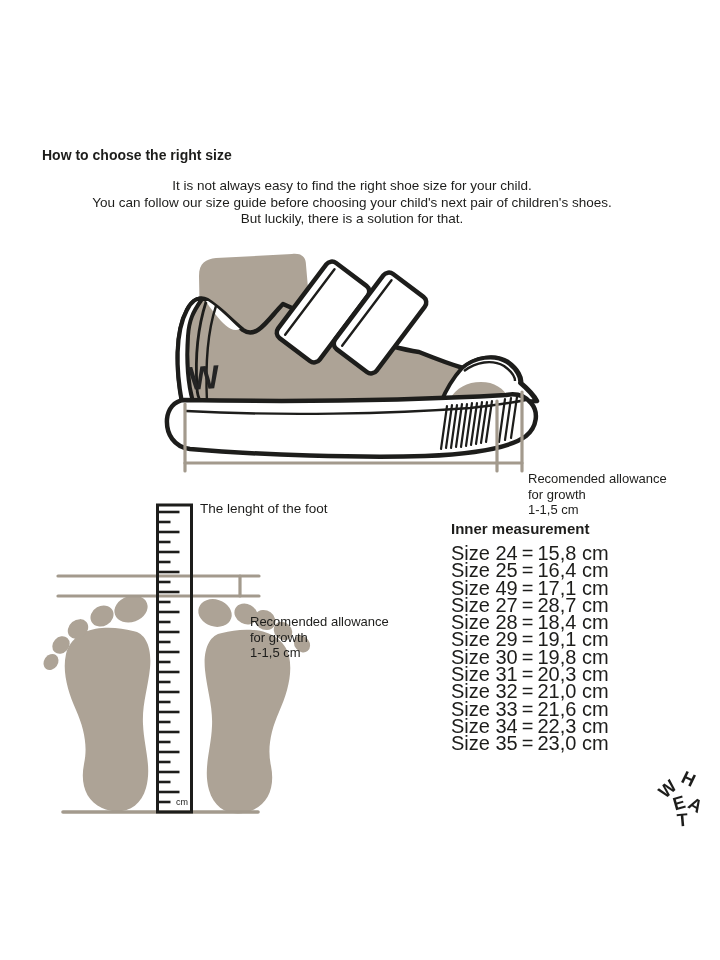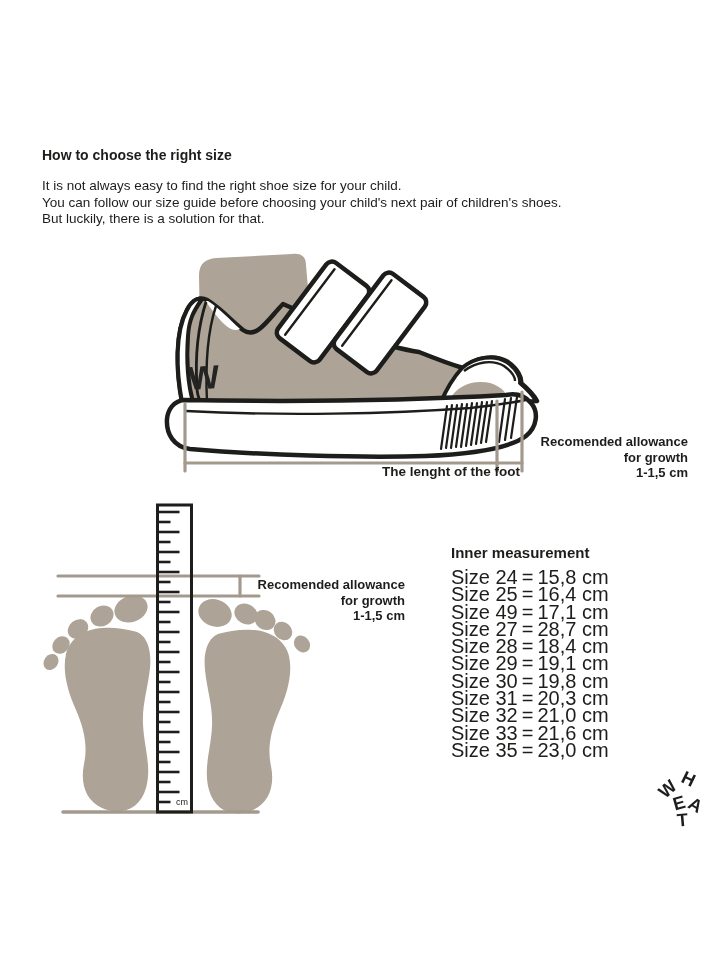--- a/index.html
+++ b/index.html
@@ -7,29 +7,29 @@
   }
   html,body{margin:0;padding:0;background:#fff;}
   .page{
     position:relative;width:720px;height:960px;background:var(--paper);
     font-family:"Liberation Sans",sans-serif;color:var(--ink);overflow:hidden;padding-left:16px;
   }
   .abs{position:absolute;}
   
   .intro{left:42px;top:146px;width:620px;}
   .intro h1{font-size:14px;line-height:18px;margin:0 0 14px 0;font-weight:bold;}
-  .intro .pline{font-size:13.5px;line-height:16.5px;}
-  
-  .lbl{font-weight:bold;text-align:right;}
+  .intro .pline{font-size:13.5px;line-height:16.5px;text-align:center;}
+  
+  .lbl{font-weight:normal;text-align:left;margin-top:37px;}
   .foot-length{left:200px;top:464px;width:320px;font-size:13.5px;}
   .growth-note-shoe{left:528px;top:434px;width:160px;font-size:13px;line-height:15.5px;}
   .growth-note-feet{left:250px;top:577px;width:155px;font-size:13px;line-height:15.5px;}
   
   .size-chart{left:451px;top:520px;width:220px;}
-  .size-chart .sc-head{font-size:15px;font-weight:bold;line-height:18px;margin-bottom:7px;margin-top:24px;}
+  .size-chart .sc-head{font-size:15px;font-weight:bold;line-height:18px;margin-bottom:7px;}
   .size-row{font-size:20px;line-height:17.3px;white-space:nowrap;}
   .size-row .eq{margin:0 4px;}
   
   .brand-letter{position:absolute;font-size:18px;font-weight:bold;color:var(--ink);line-height:1;}
   
   .f-taupe{fill:var(--taupe);}
   .f-white{fill:#ffffff;}
   .f-none{fill:none;}
   .s-ink{stroke:var(--ink);}
   .s-line{stroke:var(--line);}
@@ -178,20 +178,21 @@
     <div class="size-row"><span>Size 24</span><span class="eq">=</span><span>15,8 cm</span></div>
     <div class="size-row"><span>Size 25</span><span class="eq">=</span><span>16,4 cm</span></div>
     <div class="size-row"><span>Size 49</span><span class="eq">=</span><span>17,1 cm</span></div>
     <div class="size-row"><span>Size 27</span><span class="eq">=</span><span>28,7 cm</span></div>
     <div class="size-row"><span>Size 28</span><span class="eq">=</span><span>18,4 cm</span></div>
     <div class="size-row"><span>Size 29</span><span class="eq">=</span><span>19,1 cm</span></div>
     <div class="size-row"><span>Size 30</span><span class="eq">=</span><span>19,8 cm</span></div>
     <div class="size-row"><span>Size 31</span><span class="eq">=</span><span>20,3 cm</span></div>
     <div class="size-row"><span>Size 32</span><span class="eq">=</span><span>21,0 cm</span></div>
     <div class="size-row"><span>Size 33</span><span class="eq">=</span><span>21,6 cm</span></div>
+    <div class="size-row"><span>Size 34</span><span class="eq">=</span><span>22,3 cm</span></div>
     <div class="size-row"><span>Size 35</span><span class="eq">=</span><span>23,0 cm</span></div>
   </div>
 
   <div>
     <span class="brand-letter" style="left:659px;top:780px;transform:rotate(-42deg);">W</span>
     <span class="brand-letter" style="left:682px;top:770px;transform:rotate(26deg);">H</span>
     <span class="brand-letter" style="left:673px;top:794px;transform:rotate(-16deg);">E</span>
     <span class="brand-letter" style="left:689px;top:796px;transform:rotate(30deg);">A</span>
     <span class="brand-letter" style="left:677px;top:811px;transform:rotate(-5deg);">T</span>
   </div>

